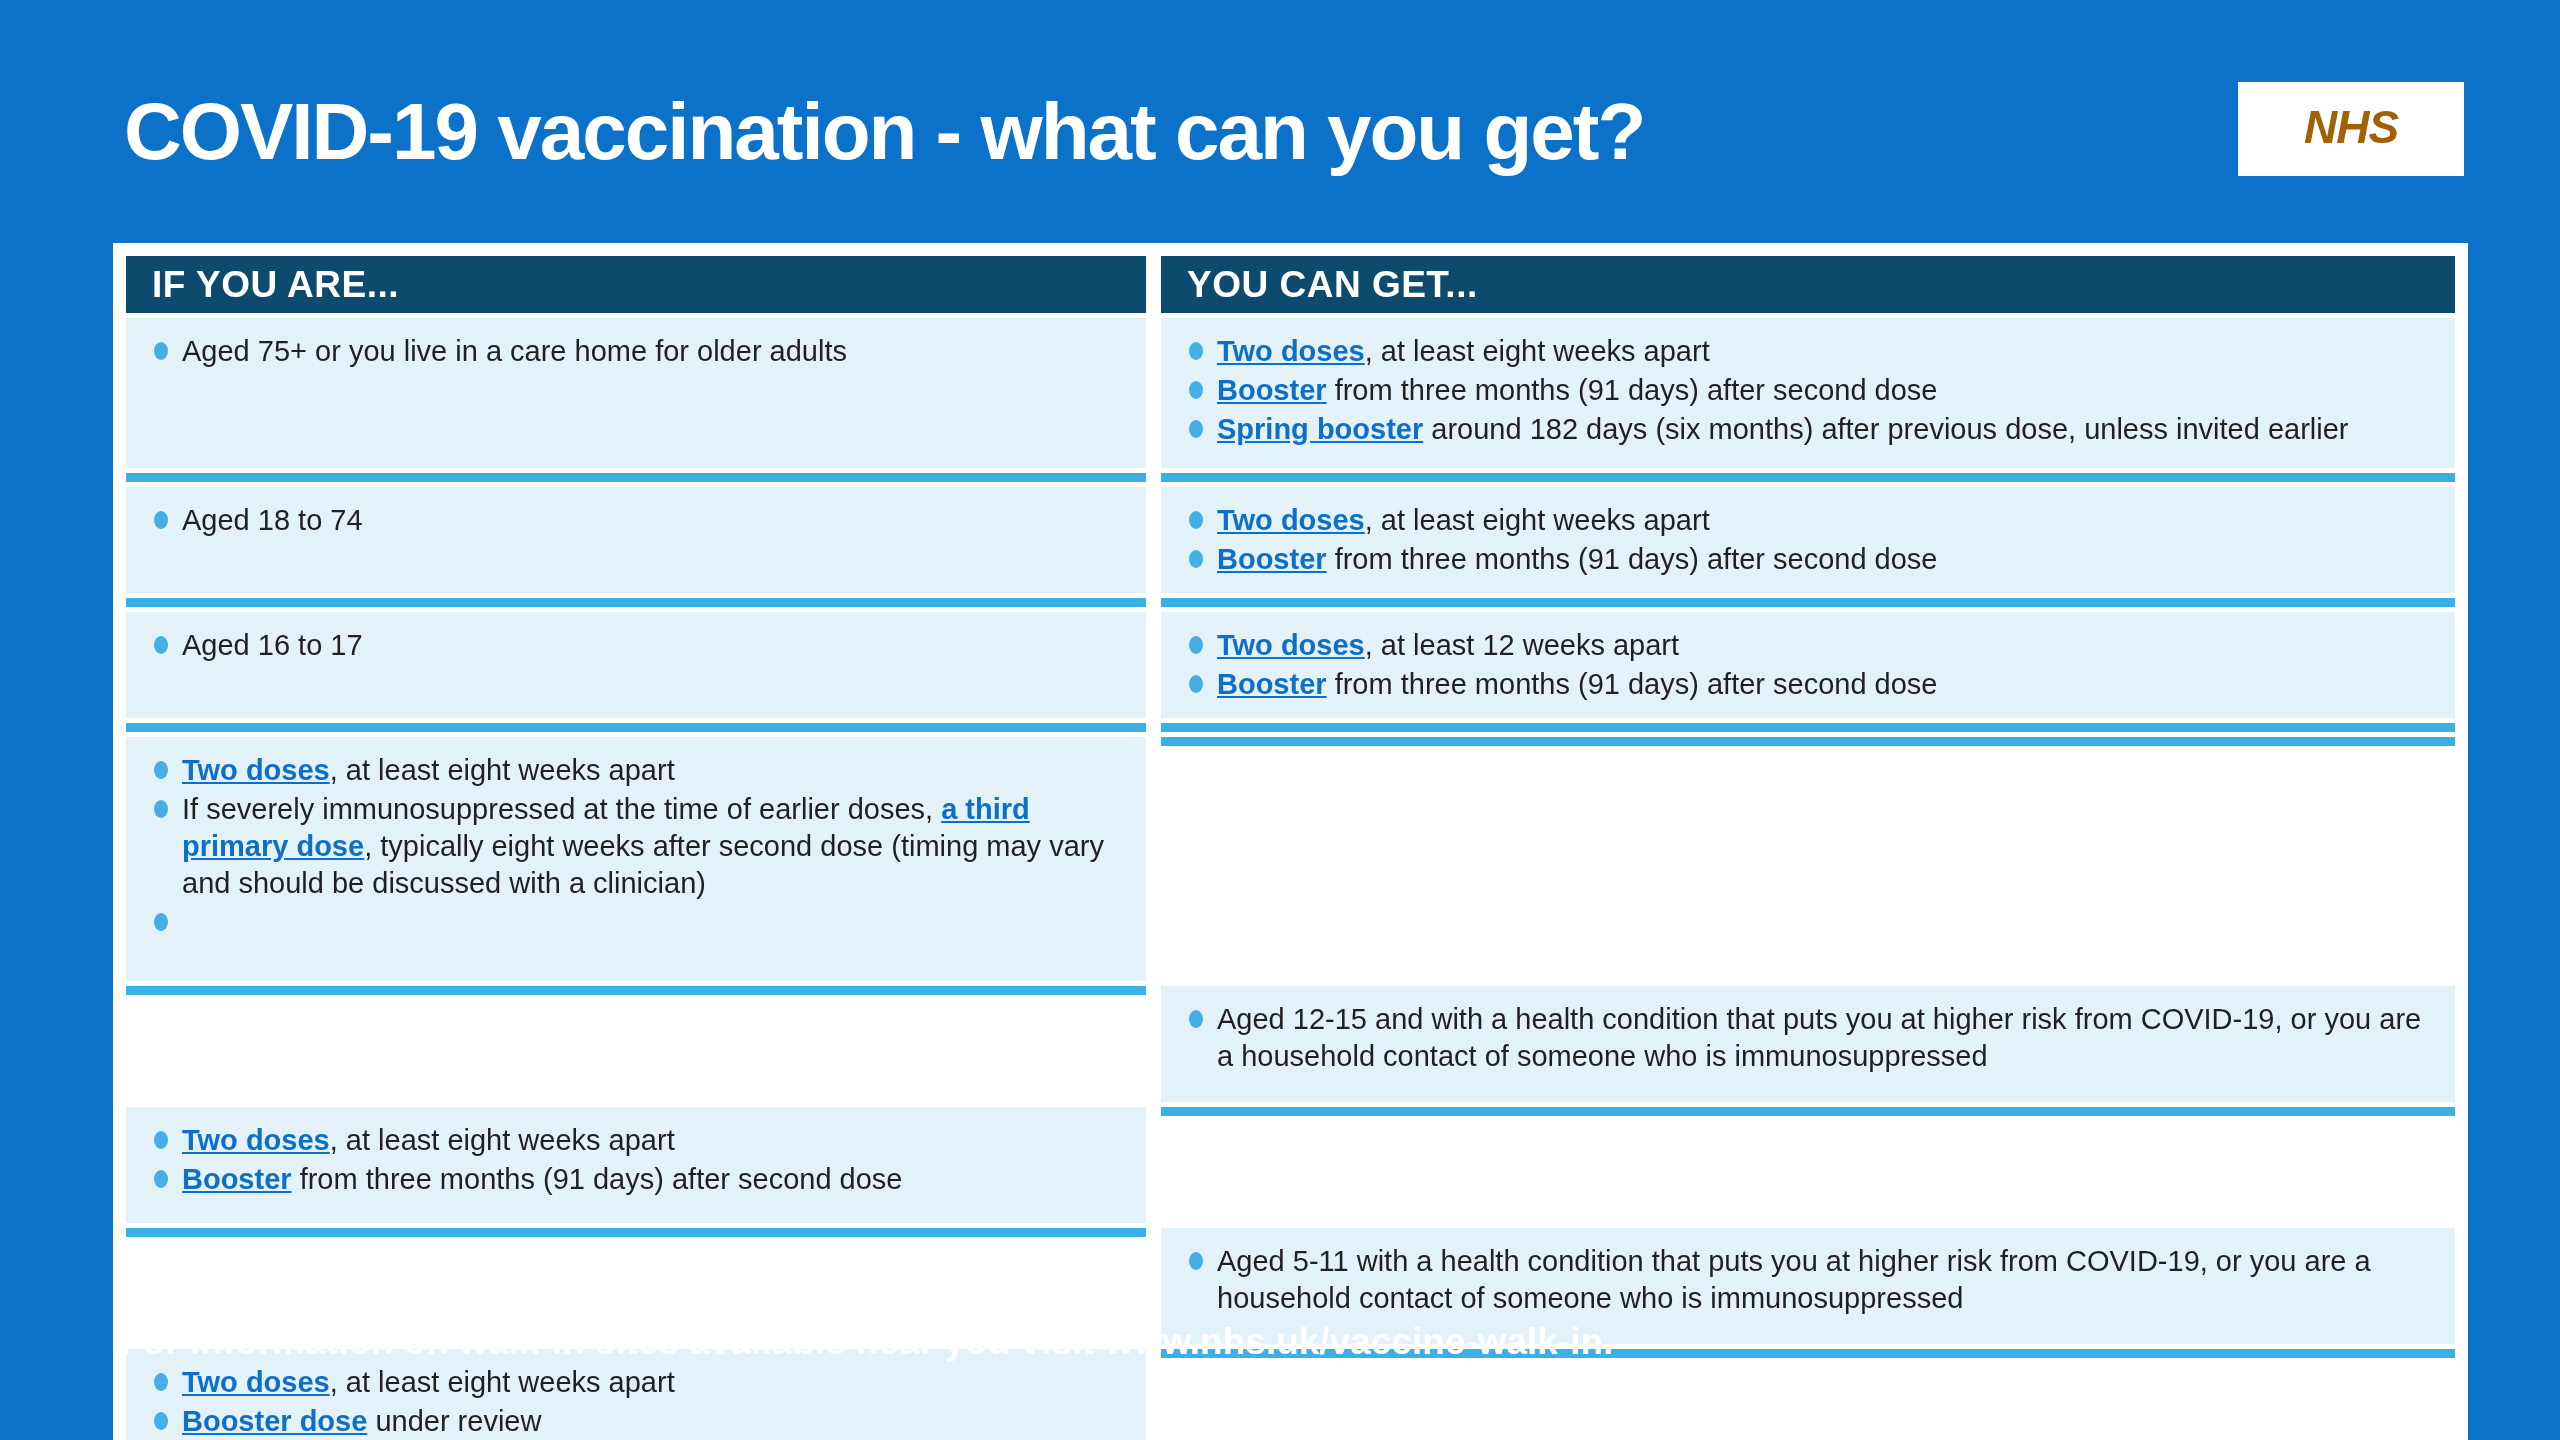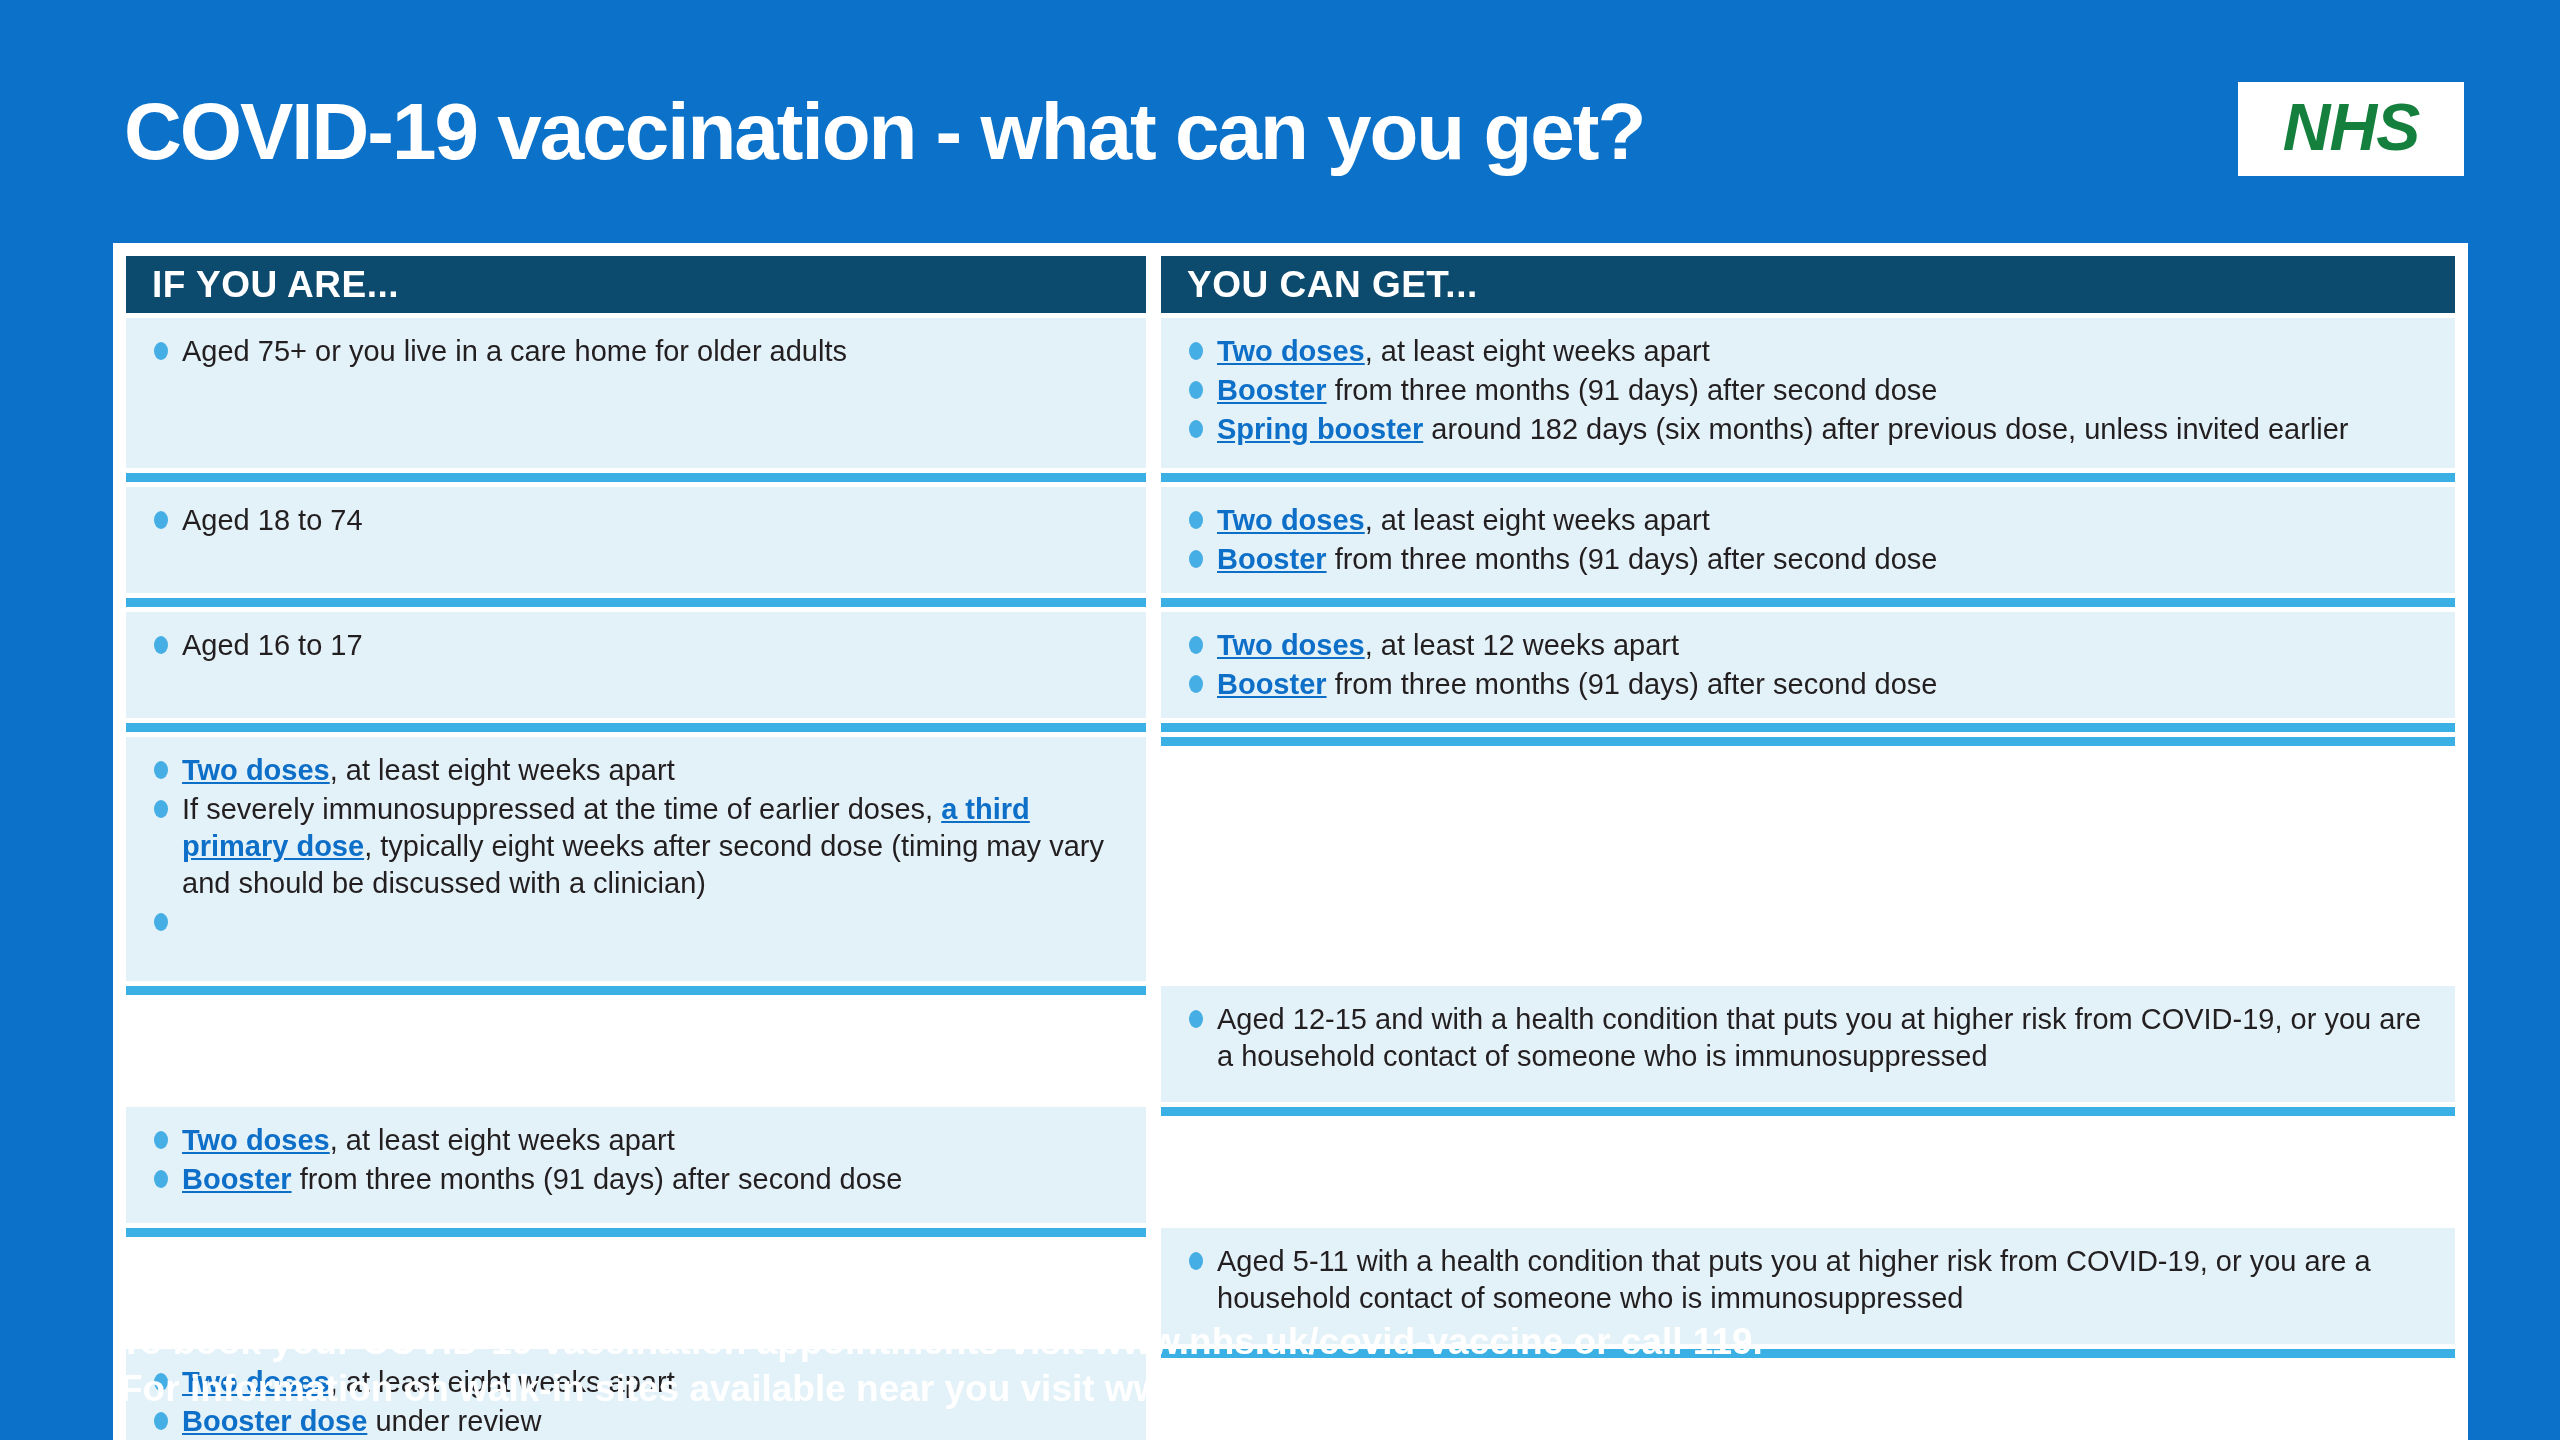--- a/index.html
+++ b/index.html
@@ -13,21 +13,21 @@
   .page-title{
     position:absolute;left:120px;top:82px;margin:4px;
     color:#ffffff;font-size:80px;font-weight:bold;letter-spacing:-2px;
     white-space:nowrap;
   }
   .nhs-logo{
     position:absolute;top:82px;right:96px;width:226px;height:94px;
     background:#ffffff;display:flex;align-items:center;justify-content:center;
   }
   .nhs-logo span{
-    color:#15803d;font-size:66px;font-weight:bold;font-style:italic;
+    color:#a16207;font-size:46px;font-weight:bold;font-style:italic;
     letter-spacing:-1px;transform:translateY(-2px);text-align:center;
   }
   
   .table-panel{
     position:absolute;left:113px;top:243px;width:2355px;
     background:#ffffff;padding:13px;box-sizing:border-box;
   }
   .table-grid{
     display:grid;
     grid-template-columns:1020px 1294px;
@@ -195,15 +195,14 @@
         </div>
         <div class="bullet">
           <span class="dot"></span>
           <span class="txt"><span class="em">Booster dose</span><span> under review</span></span>
         </div>
       </div>
     </div>
 </div>
 
 <div class="footer">
-  <div>To book your COVID-19 vaccination appointments visit www.nhs.uk/covid-vaccine or call 119.</div>
   <div>For information on walk-in sites available near you visit www.nhs.uk/vaccine-walk-in.</div>
 </div>
 
 </body></html>

